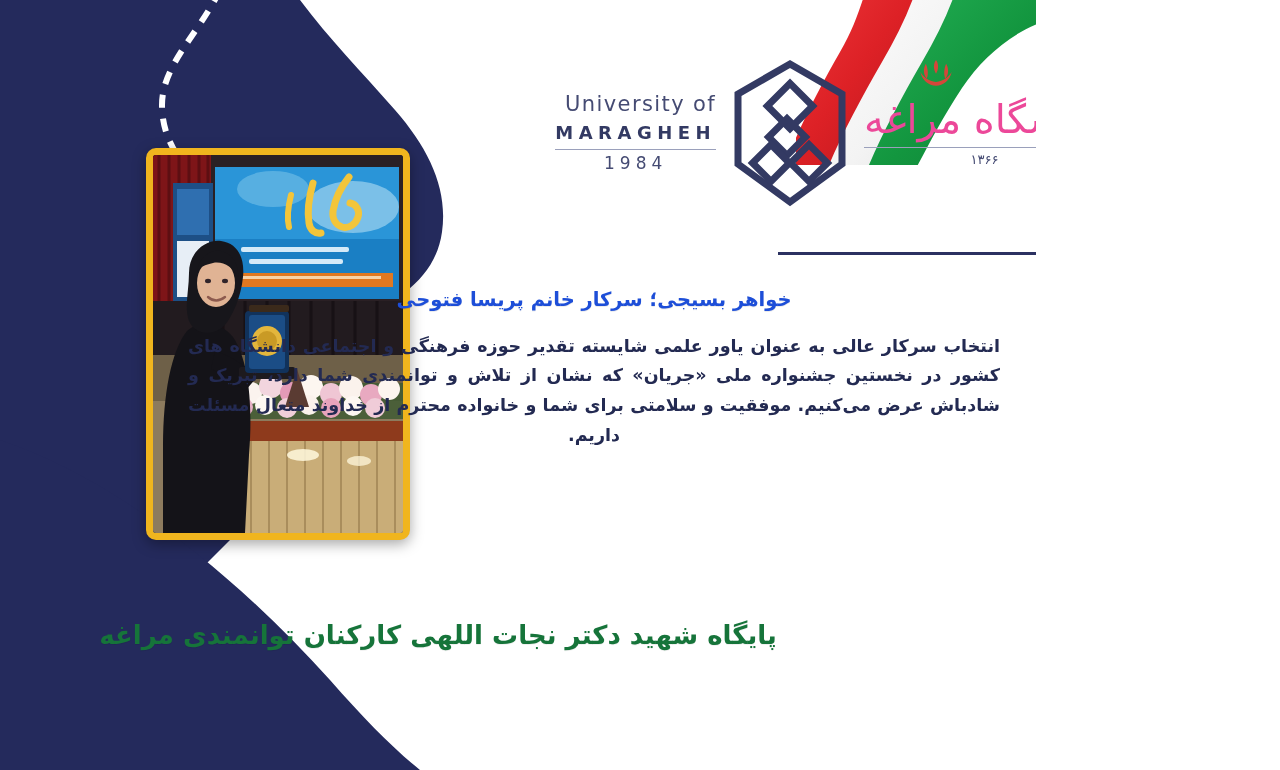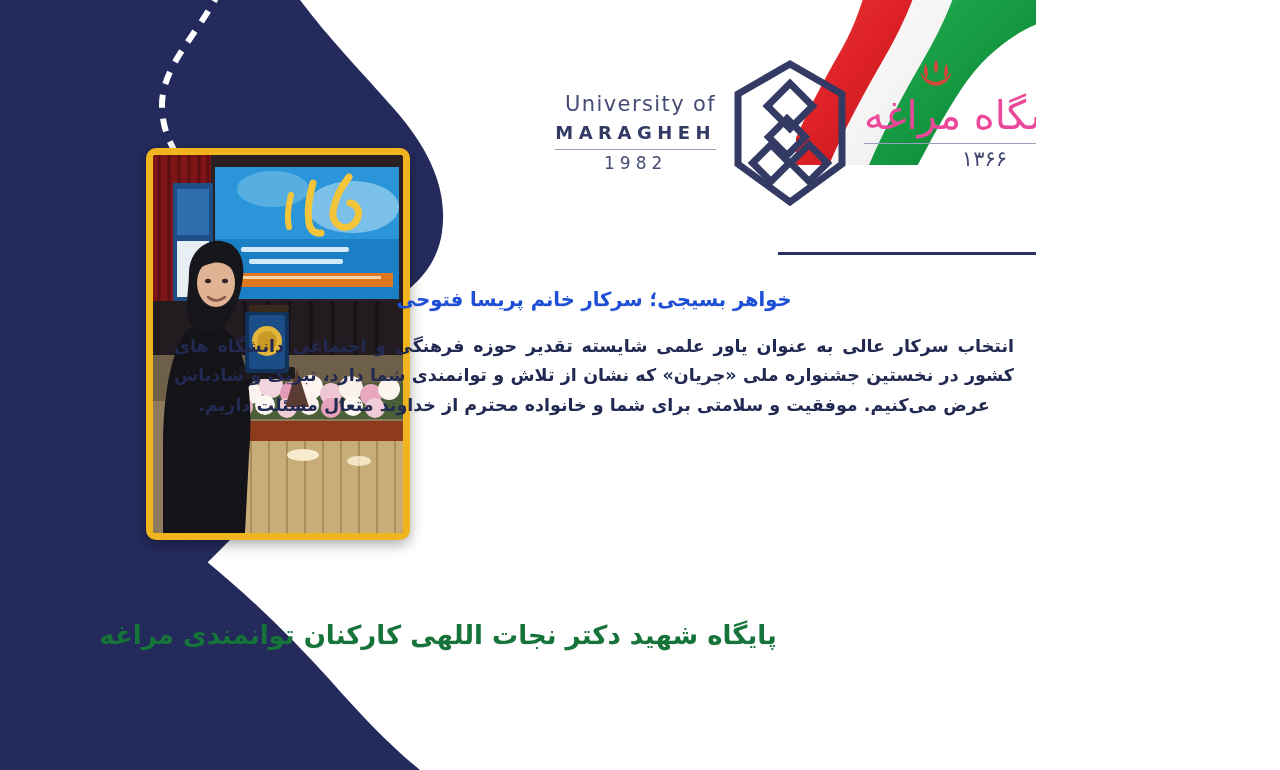--- a/index.html
+++ b/index.html
@@ -71,21 +71,21 @@
   .logo-mark{width:120px;height:150px;flex:0 0 auto;}
   .logo-fa{
     padding-left:14px;text-align:left;color:#333a63;
     line-height:1;
   }
   .logo-fa .fa1{
     font-size:40px;font-weight:400;direction:rtl;white-space:nowrap;
     color:#ec4899;
   }
   .logo-fa .rule{height:1px;background:#9aa0bb;margin:8px 0 5px 0;width:100%;}
-  .logo-fa .fa2{font-size:21px;letter-spacing:5px;text-align:center;color:#454b73;}
+  .logo-fa .fa2{font-size:13px;letter-spacing:5px;text-align:center;color:#454b73;}
 
   
   .photo-frame{
     position:absolute;left:146px;top:148px;
     width:250px;height:378px;
     border:7px solid #f0b51e;
     border-radius:10px;
     box-shadow:0 4px 14px rgba(0,0,0,.35);
     overflow:hidden;
     background:#1b1b22;
@@ -118,21 +118,21 @@
     font-size:19.5px;line-height:1.52;
     text-shadow:0 1px 0 rgba(0,0,0,.08);
   }
   .msg-body{
     margin-top:17px;
     color:#232a52;
     font-size:17.5px;line-height:1.70;
     text-align:justify;text-align-last:center;
     font-weight:600;
   }
-  .msg-body p{margin:0;}
+  .msg-body p{margin:14px;}
 
   .footer-line{
     position:absolute;left:0;right:0;top:620px;
     text-align:center;direction:rtl;
     color:#16743a;font-weight:700;font-size:26px;
     padding-right:160px;
     text-shadow:0 1px 0 rgba(0,0,0,.06);
   }
 </style>
 </head>
@@ -178,21 +178,21 @@
       <path d="M11,-9 C14,-4 14,3 10,7 C8,2 9,-4 11,-9 Z"></path>
       <path d="M-17,0 C-14,5 -8,10 0,11 C8,10 14,5 17,0 C15,9 8,15 0,15 C-8,15 -15,9 -17,0 Z"></path>
     </g>
   </svg>
 
   <div class="logo-block">
     <div class="logo-en">
       <div class="l1">University of</div>
       <div class="l2">MARAGHEH</div>
       <div class="rule"></div>
-      <div class="l3">1982</div>
+      <div class="l3">1984</div>
     </div>
 
     <svg class="logo-mark" viewBox="0 0 120 150">
       <g fill="none" stroke="#333a63" stroke-width="7" stroke-linejoin="miter">
         <path d="M60,6 L112,36 L112,106 L60,144 L8,106 L8,36 Z"></path>
       </g>
       <g fill="none" stroke="#333a63" stroke-width="7">
         <rect x="44" y="32" width="32" height="32" transform="rotate(45 60 48)"></rect>
         <rect x="44" y="66" width="26" height="26" transform="rotate(45 57 79)"></rect>
         <rect x="28" y="92" width="26" height="26" transform="rotate(45 41 105)"></rect>

